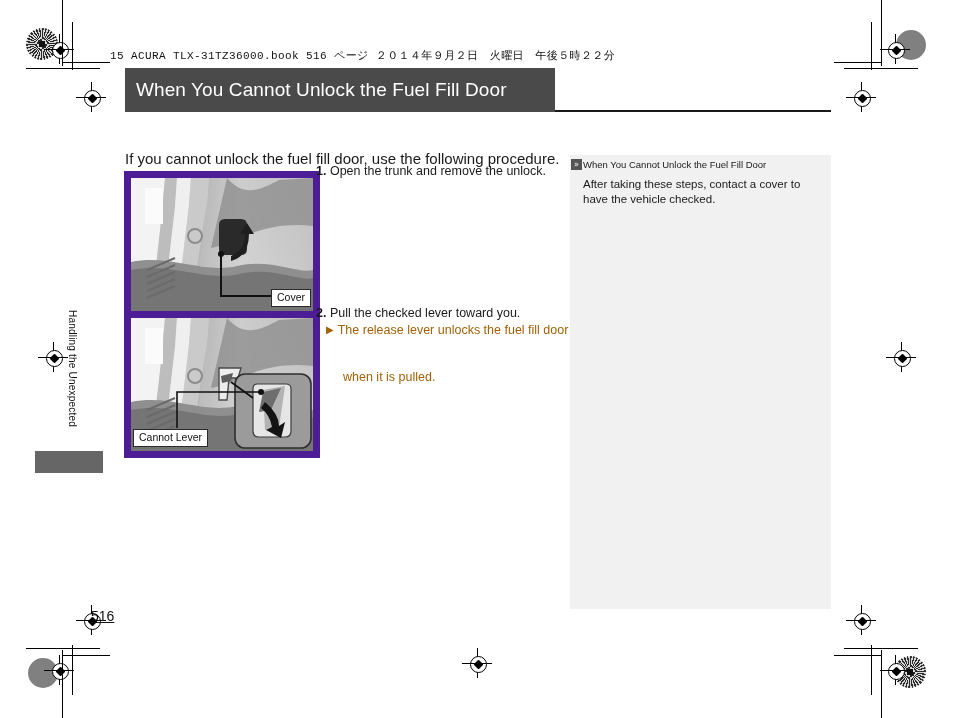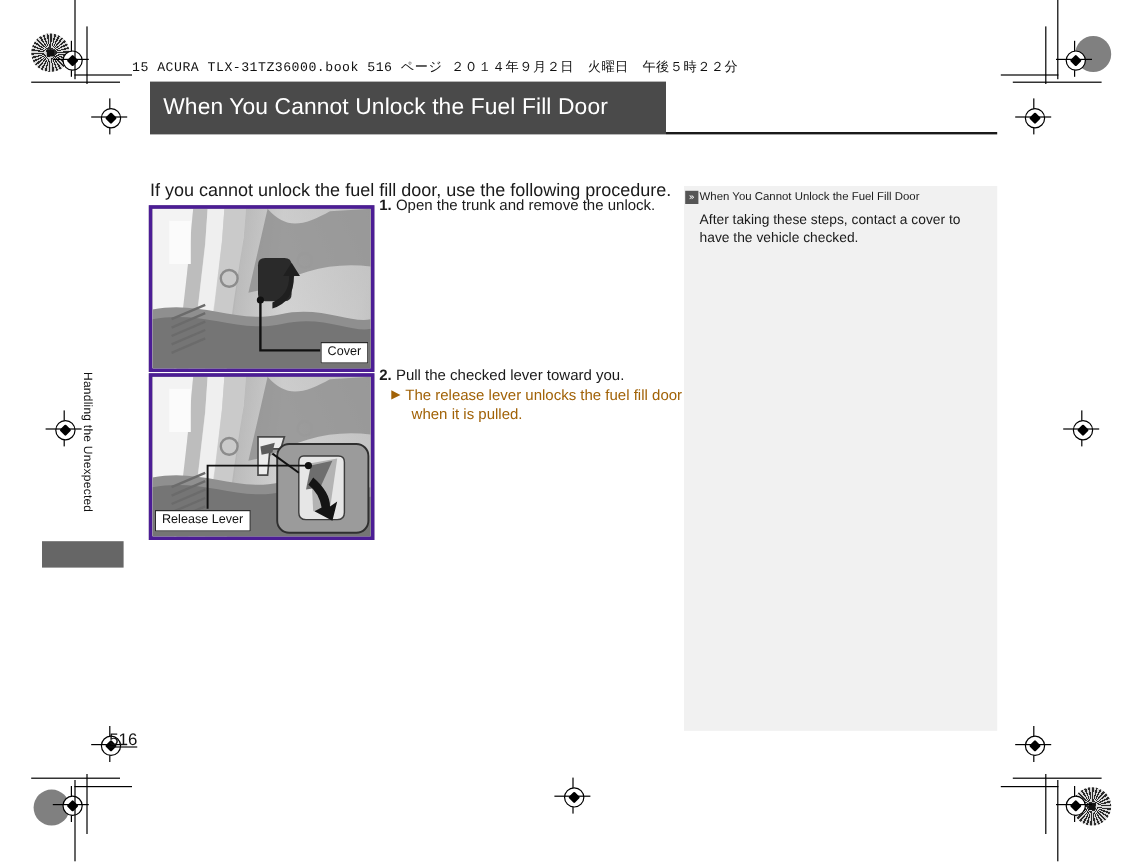--- a/index.html
+++ b/index.html
@@ -110,23 +110,23 @@
     font-size: 15px;
     color: #1a1a1a;
     white-space: nowrap;
   }
 
   
   .fig {
     position: absolute;
     left: 124px;
     width: 182px; height: 133px;
-    border: 3px solid #4c1d95;
+    border: 7px solid #4c1d95;
     overflow: hidden;
-    background: #a3a3a3;
+    background: #c2410c;
   }
   .fig-1 { top: 171px; }
   .fig-2 { top: 311px; }
 
   .caption-box {
     position: absolute;
     background: #ffffff;
     border: 1px solid #2a2a2a;
     font-size: 10.5px;
     color: #111;
@@ -153,21 +153,21 @@
     line-height: 15.5px;
     color: #a16207;
     width: 250px;
   }
   .sub-step .tri {
     display: inline-block;
     margin-right: 4px;
     font-size: 10px;
     vertical-align: 1px;
   }
-  .sub-step .cont { display: block; padding-left: 17px; }
+  .sub-step .cont { display: block; padding-left: 17px; margin-top: 31px; }
 
   
   .sidenote {
     position: absolute;
     left: 570px; top: 155px;
     width: 261px; height: 454px;
     background: #f1f1f1;
   }
   .sidenote-head {
     display: flex;
@@ -369,21 +369,21 @@
       <path d="M126 66 q-4 0 -4 5 v42 q0 6 6 6 h26 q6 0 6 -6 v-42 q0 -5 -5 -5 z" fill="#e6e6e6" stroke="#3d3d3d" stroke-width="1.2"></path>
       <path d="M132 72 l22 -4 l-6 42 l-14 2 z" fill="#b3b3b3"></path>
       <path d="M132 74 l18 -4 l-10 22 l-12 2 z" fill="#6e6e6e"></path>
       <path d="M134 84 q14 12 14 24 l6 -4 l-4 16 l-15 -8 l6 -3 q-2 -12 -11 -19 z" fill="#141414"></path>
       <circle cx="130" cy="74" r="3" fill="#111"></circle>
     </g>
 
     <path d="M130 74 H46 V110" stroke="#111" stroke-width="1.6" fill="none"></path>
     <path d="M100 64 L122 80" stroke="#111" stroke-width="1.6" fill="none"></path>
   </svg>
-  <div class="caption-box" style="left:2px; bottom:4px;">Release Lever</div>
+  <div class="caption-box" style="left:2px; bottom:4px;">Cannot Lever</div>
 </div>
 
 <div class="steps">
   <div class="step step-1">
     <span class="num">1.</span>
     <span>Open the trunk and remove the unlock.</span>
   </div>
 
   <div class="step step-2">
     <span class="num">2.</span>

